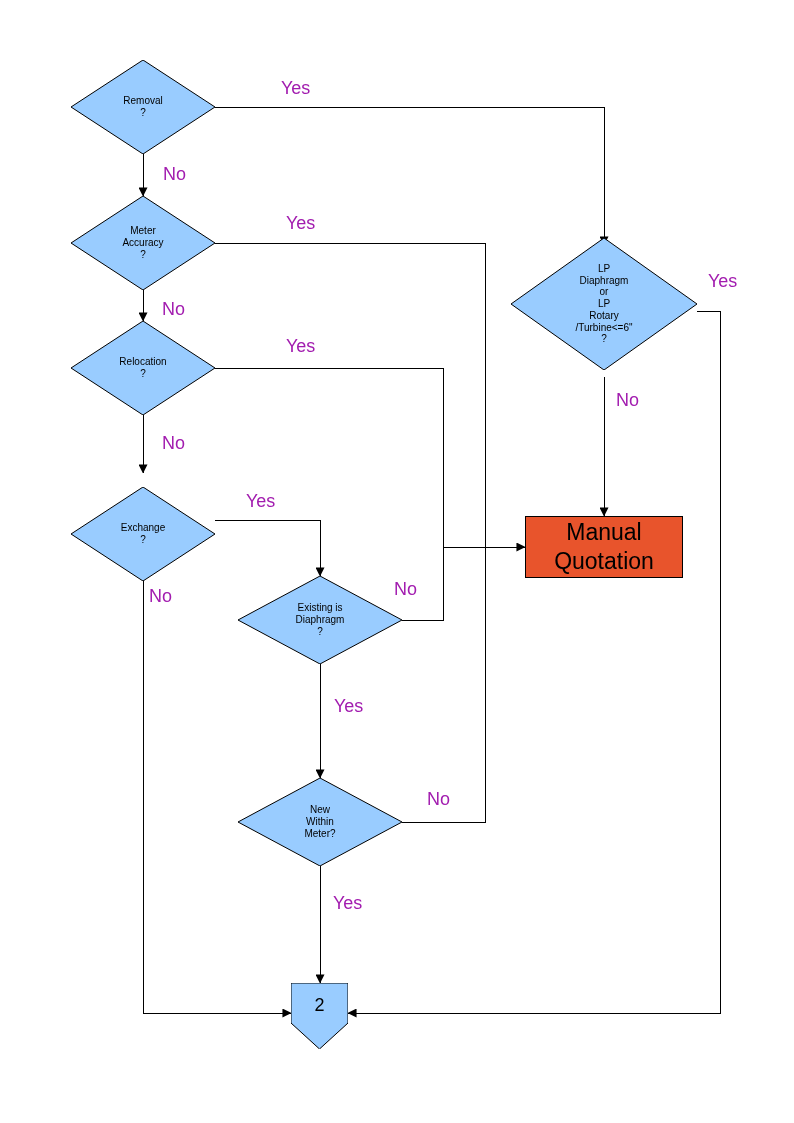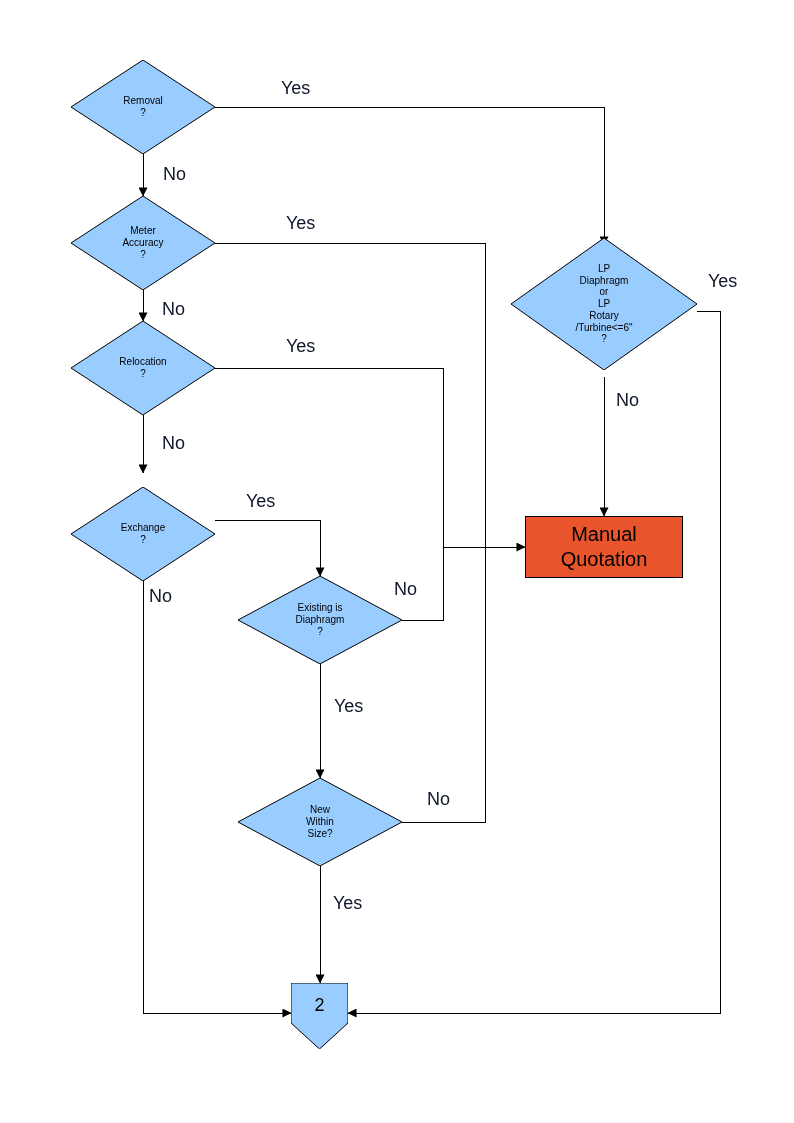--- a/index.html
+++ b/index.html
@@ -47,38 +47,38 @@
     box-sizing: border-box;
   }
   .mq-label {
     position: absolute;
     left: 0; top: 0; right: 0; bottom: 0;
     display: flex;
     align-items: center;
     justify-content: center;
     text-align: center;
     white-space: pre-line;
-    font-size: 20px;
+    font-size: 23px;
     line-height: 1.25;
     color: #000000;
   }
   .pent-label {
     position: absolute;
     left: 0; top: 0; right: 0;
     height: 44px;
     display: flex;
     align-items: center;
     justify-content: center;
     font-size: 18px;
     color: #000000;
   }
   .edge-label {
     position: absolute;
     font-size: 18px;
-    color: #0f172a;
+    color: #a21caf;
     white-space: nowrap;
   }
 </style>
 </head>
 <body>
 
 <div class="canvas">
 
   <svg class="connector-layer" width="794" height="1123" viewBox="0 0 794 1123" xmlns="http://www.w3.org/2000/svg">
     <defs>
@@ -152,21 +152,21 @@
 Diaphragm
 ?</div>
   </div>
 
   <div class="node" style="left:238px; top:778px; width:164px; height:88px">
     <svg class="shape" viewBox="0 0 100 100" preserveAspectRatio="none">
       <polygon points="50,0 100,50 50,100 0,50" fill="#99CCFF" stroke="#000000" vector-effect="non-scaling-stroke"></polygon>
     </svg>
     <div class="node-label">New
 Within
-Size?</div>
+Meter?</div>
   </div>
 
   <div class="node" style="left:511px; top:238px; width:186px; height:132px">
     <svg class="shape" viewBox="0 0 100 100" preserveAspectRatio="none">
       <polygon points="50,0 100,50 50,100 0,50" fill="#99CCFF" stroke="#000000" vector-effect="non-scaling-stroke"></polygon>
     </svg>
     <div class="node-label">LP
 Diaphragm
 or
 LP

